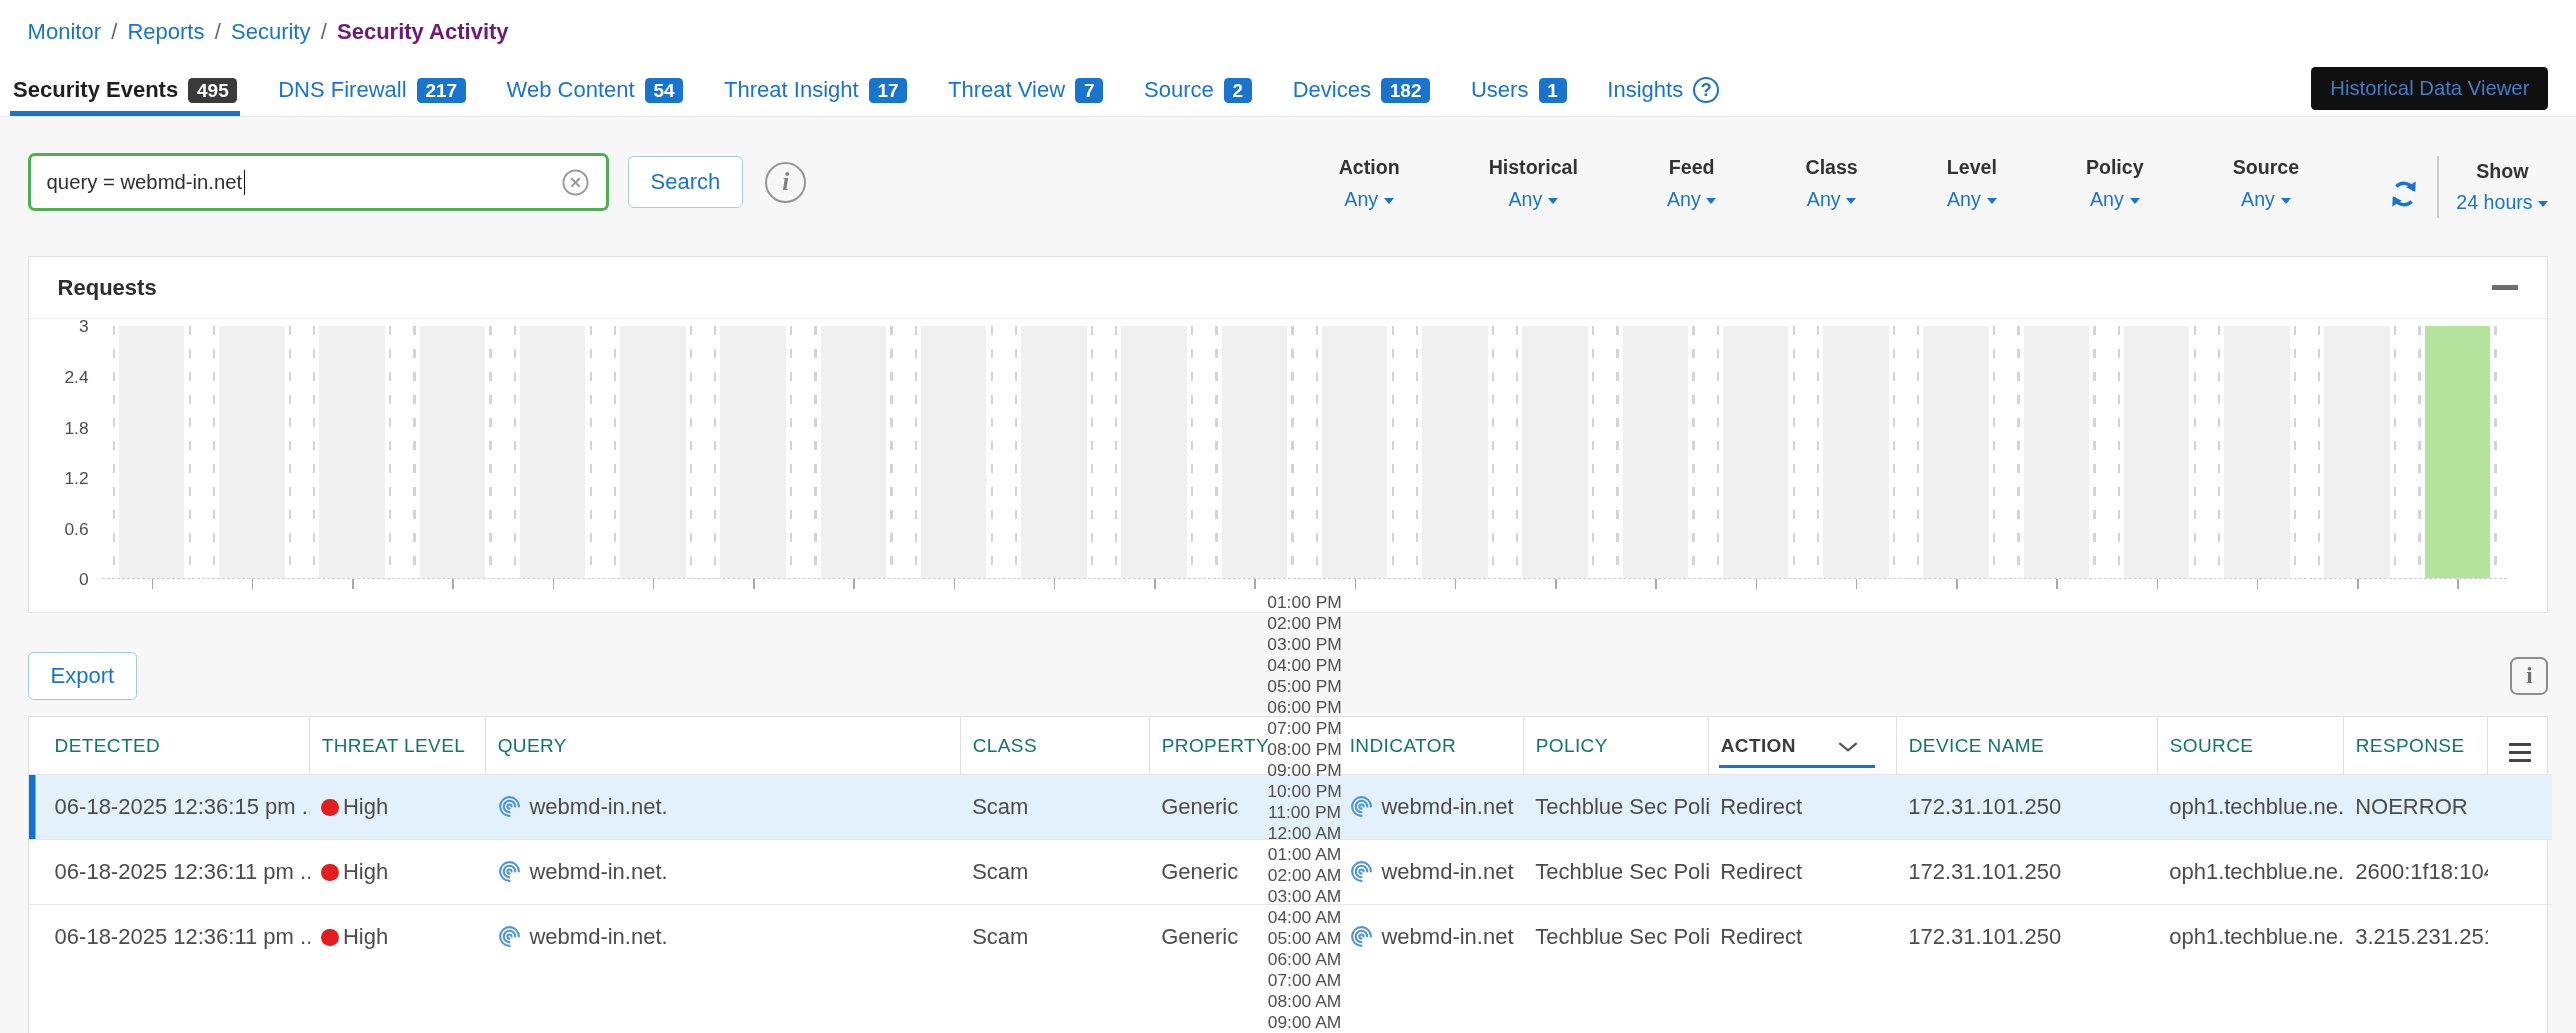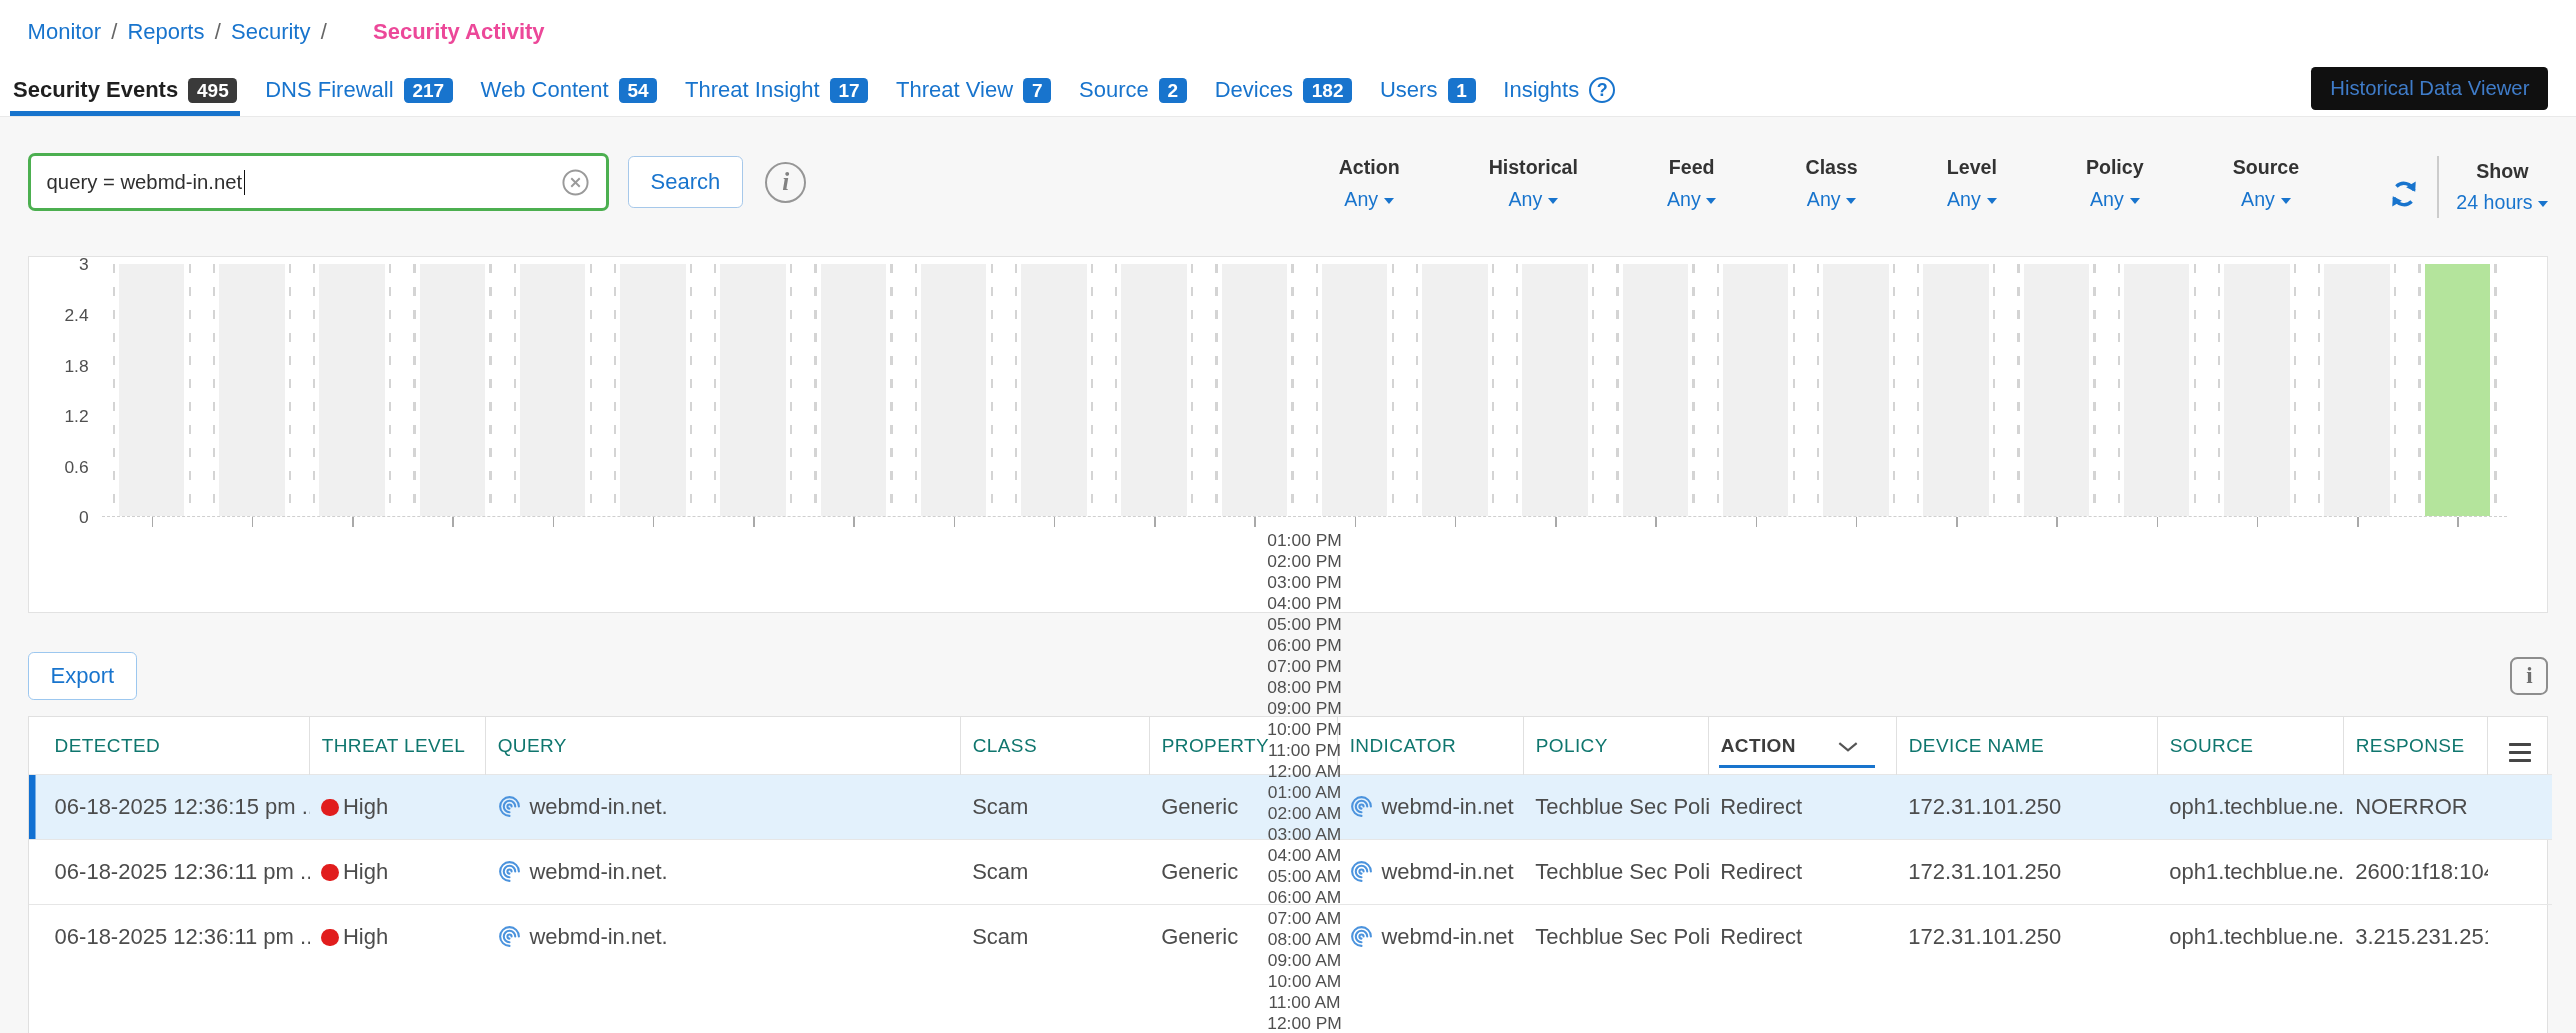--- a/index.html
+++ b/index.html
@@ -2,24 +2,24 @@
 <html style="font-size:11.6px"><head>
 <meta charset="utf-8">
 <style>
   * { margin:0; padding:0; box-sizing:border-box; }
   html,body { width:2576px; height:1033px; overflow:hidden; background:#fff;
               font-family:"Liberation Sans", sans-serif; }
   .hdr { background:#fff; padding:19px 0 0 0; }
   .breadcrumb { padding-left:27.6px; font-size:22px; }
   .breadcrumb a { color:#1874cd; text-decoration:none; cursor:pointer; }
   .breadcrumb .sep { color:#666; padding:0 10.2px; }
-  .breadcrumb .current { color:#ec4899; font-weight:bold;margin-left:36px; }
+  .breadcrumb .current { color:#701a75; font-weight:bold; }
 
   .tabsrow { display:flex; align-items:flex-end; margin-top:22px; padding:0 27.6px 0 10.2px; }
-  .tabs { display:flex; gap:22px; }
+  .tabs { display:flex; gap:35px; }
   .tab { display:flex; align-items:center; gap:10.2px; padding:0 2.9px 13px 2.9px; cursor:pointer; }
   .tab .lbl { font-size:22px; color:#1874cd; white-space:nowrap; }
   .tab.active .lbl { color:#1f1f1f; font-weight:bold; }
   .tab.active { border-bottom:5.1px solid #1874cd; padding-bottom:8px; }
   .badge { font-size:19px; font-weight:bold; color:#fff; background:#1874cd;
            border-radius:4.4px; padding:2.9px 8.7px; line-height:1; }
   .tab.active .badge { background:#3a3a3a; }
   .help-circ { width:26px; height:26px; border:2.2px solid #1874cd; border-radius:50%;
                color:#1874cd; font-size:18px; font-weight:bold; display:flex;
                align-items:center; justify-content:center; }
@@ -209,20 +209,24 @@
           <span class="flabel">Show</span>
           <span class="fval">
             <span>24 hours</span><span class="caret"></span>
           </span>
         </div>
       </div>
     </div>
   </div>
 
   <div class="panel">
+    <div class="panel-hd">
+      <span class="panel-title">Requests</span>
+      <div class="collapse"></div>
+    </div>
     <div class="chart">
       <div class="yaxis">
           <span class="ylab" style="top: 0%;">3</span>
           <span class="ylab" style="top: 20%;">2.4</span>
           <span class="ylab" style="top: 40%;">1.8</span>
           <span class="ylab" style="top: 60%;">1.2</span>
           <span class="ylab" style="top: 80%;">0.6</span>
           <span class="ylab" style="top: 100%;">0</span>
         </div>
       <div class="plot">

